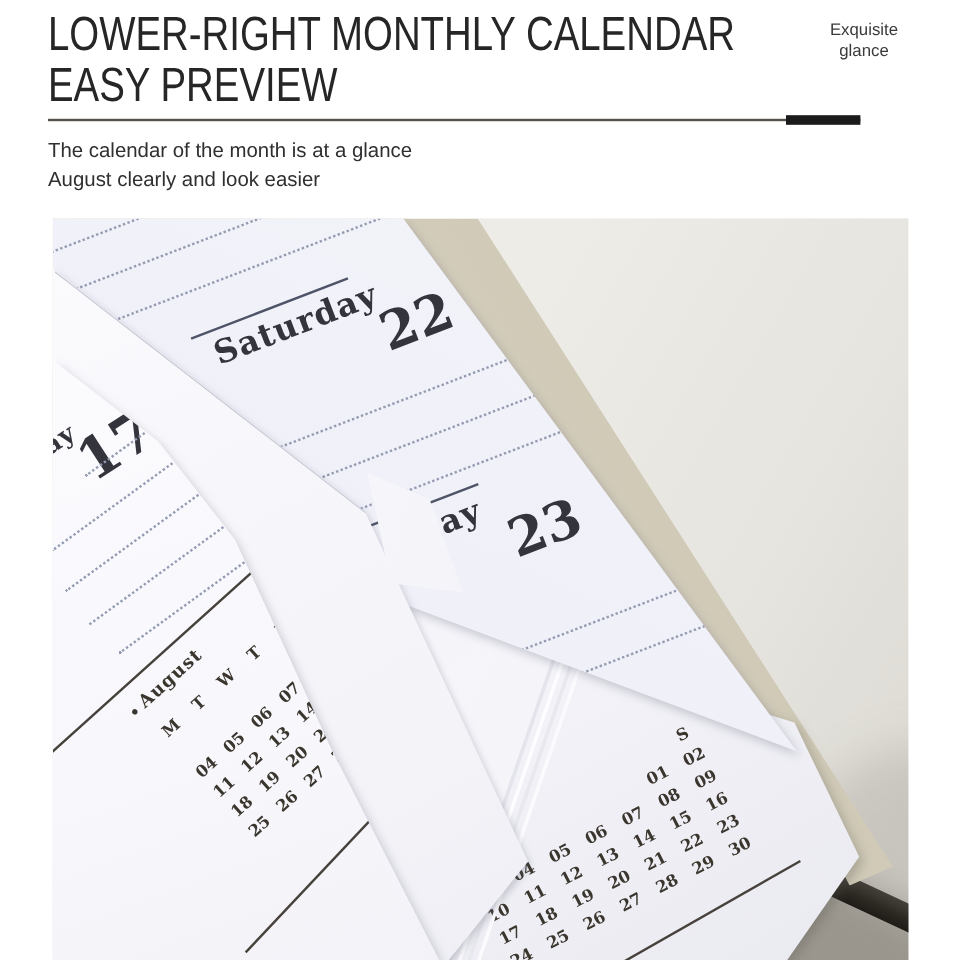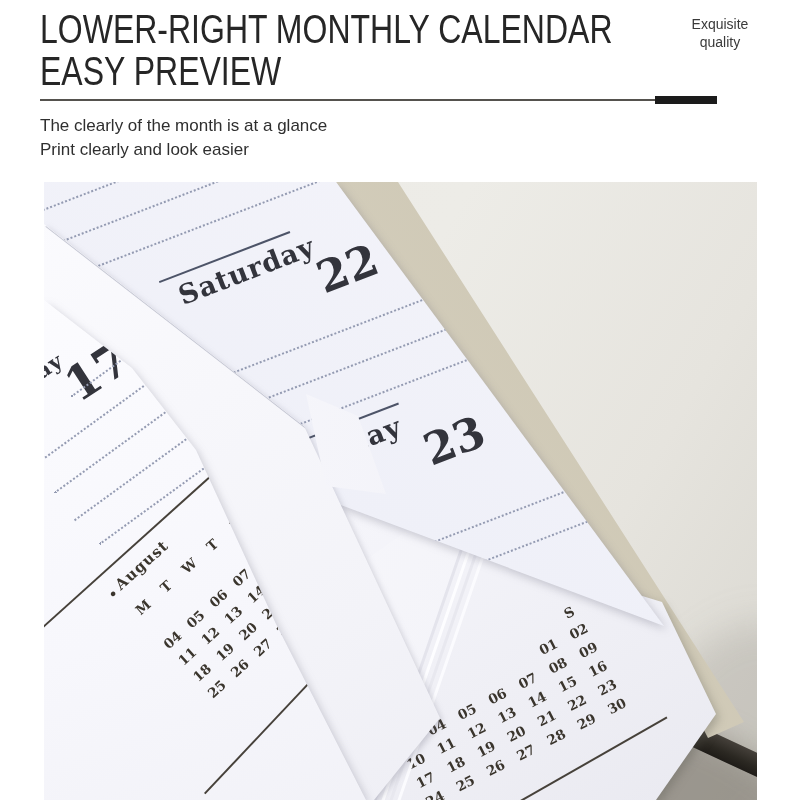--- a/index.html
+++ b/index.html
@@ -117,27 +117,27 @@
 </style>
 </head>
 <body>
 
 <div class="hdr-title">
   <div class="tline">LOWER-RIGHT MONTHLY CALENDAR</div>
   <div class="tline">EASY PREVIEW</div>
 </div>
 <div class="corner-note">
   <div>Exquisite</div>
-  <div>quality</div>
+  <div>glance</div>
 </div>
 <div class="divider"></div>
 <div class="divider-bar"></div>
 <div class="subtitle">
-  <div>The clearly of the month is at a glance</div>
-  <div>Print clearly and look easier</div>
+  <div>The calendar of the month is at a glance</div>
+  <div>August clearly and look easier</div>
 </div>
 
 <div class="photo">
 
   <div class="shadow-blob2"></div>
   <div class="shadow-blob"></div>
   <div class="cover-edge"></div>
   <div class="layer tan-edge"></div>
 
   <div class="page-wrap w-under">

